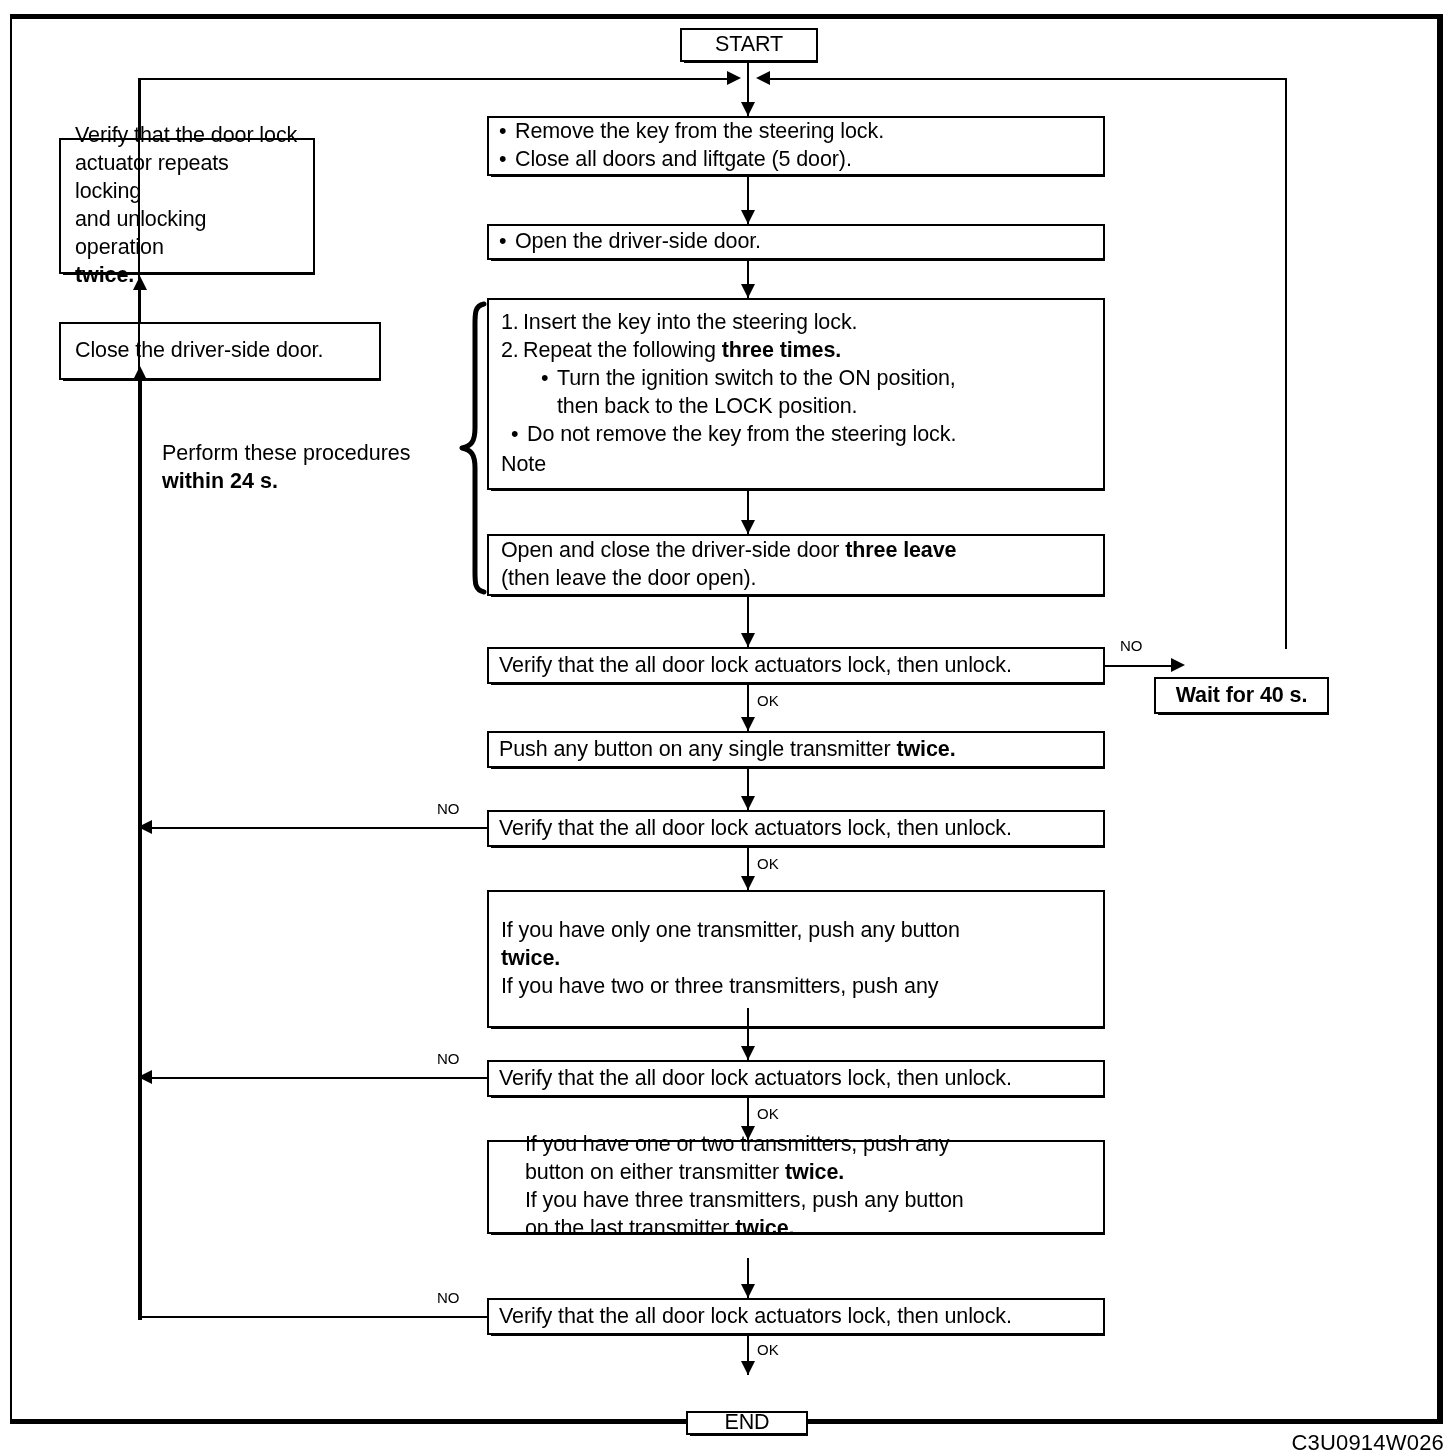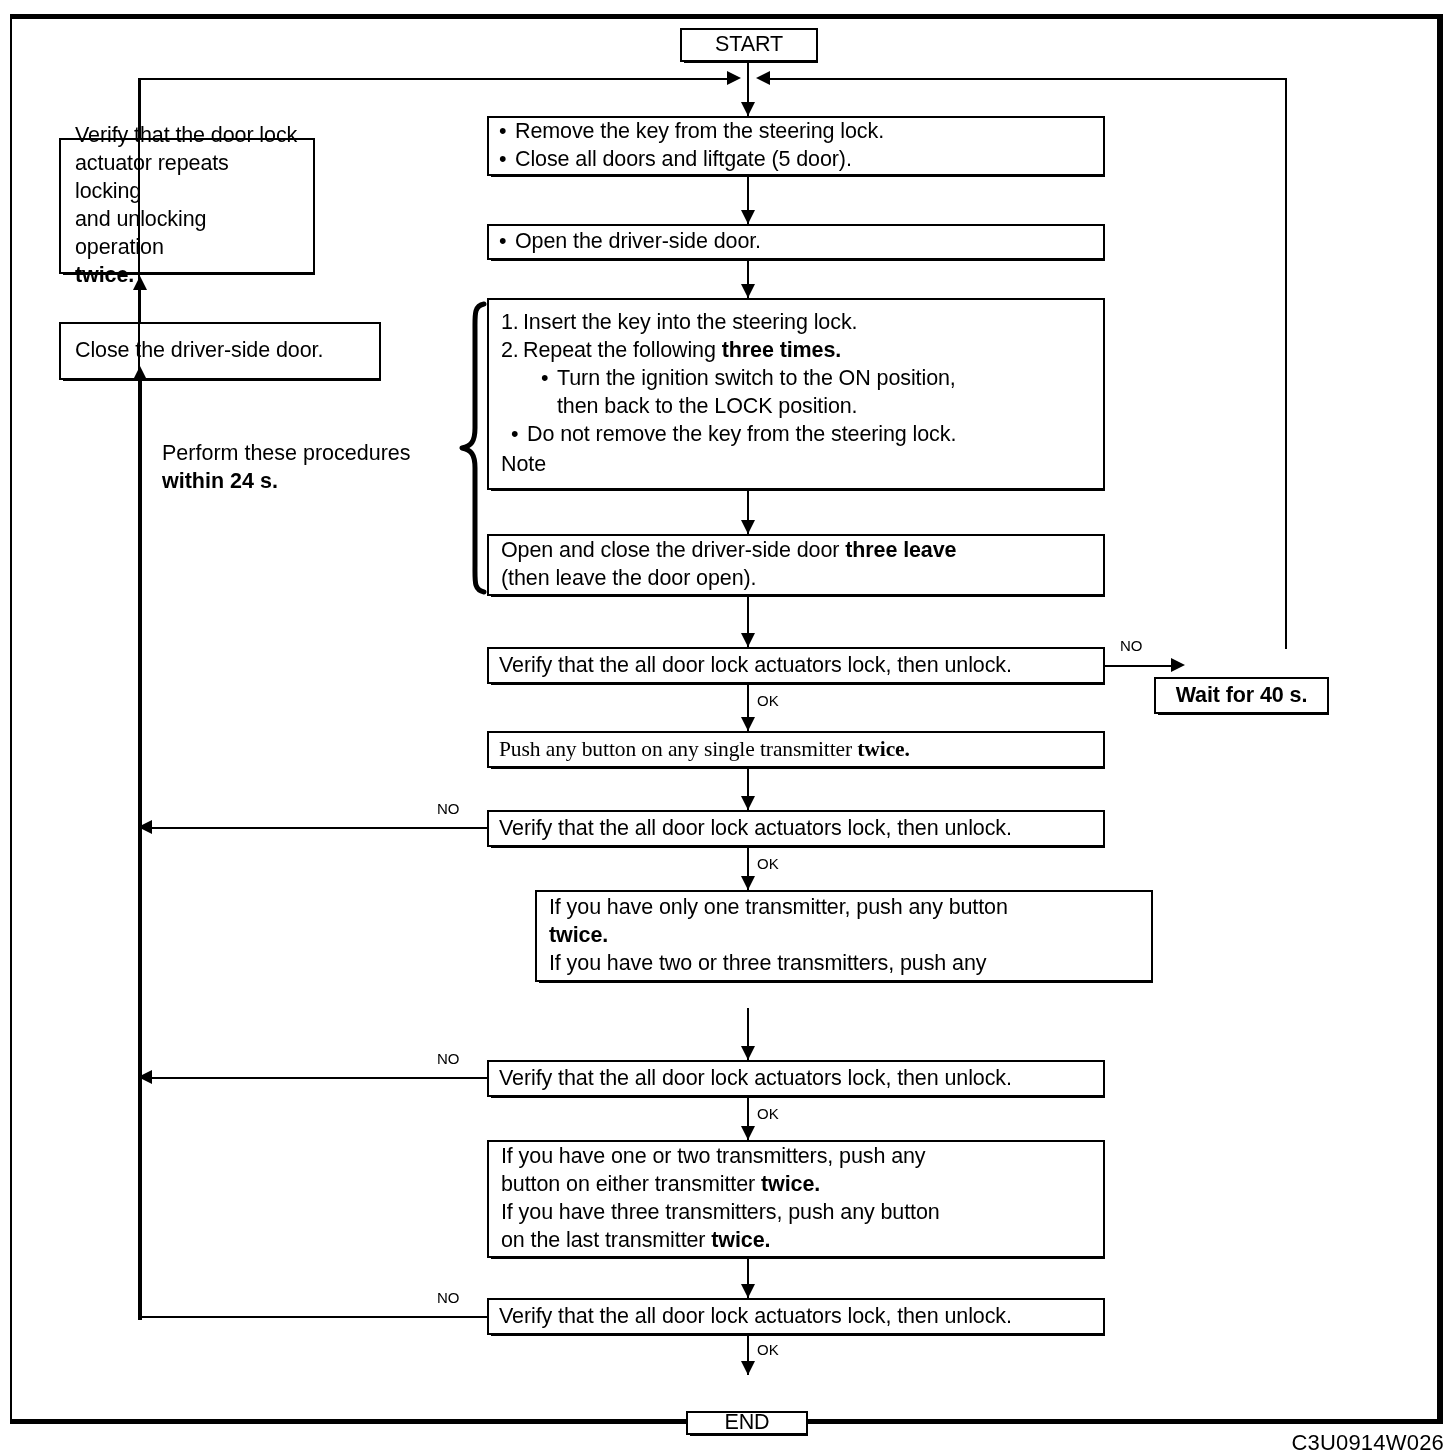--- a/index.html
+++ b/index.html
@@ -189,47 +189,47 @@
   <div class="node" style="left:487px; top:647px; width:618px; height:37px;">
     <div class="inner" style="padding:0 10px;">
       <span>Verify that the all door lock actuators lock, then unlock.</span>
     </div>
   </div>
 
   <div class="node center-text" style="left:1154px; top:647px; width:175px; height:37px;margin-top:30px;">
     <div class="inner b">Wait for 40 s.</div>
   </div>
 
-  <div class="node" style="left:487px; top:731px; width:618px; height:37px;font-family:Liberation Serif, serif;">
+  <div class="node" style="left:487px; top:731px; width:618px; height:37px;">
     <div class="inner" style="padding:0 10px;">
       <span>Push any button on any single transmitter </span><b>twice.</b>
     </div>
   </div>
 
   <div class="node" style="left:487px; top:810px; width:618px; height:37px;">
     <div class="inner" style="padding:0 10px;">
       <span>Verify that the all door lock actuators lock, then unlock.</span>
     </div>
   </div>
 
-  <div class="node" style="left:487px; top:890px; width:618px; height:92px;margin-left:48px;">
+  <div class="node" style="left:487px; top:890px; width:618px; height:138px;">
     <div class="inner" style="padding:0 12px;">
       <div><span>If you have only one transmitter, push any button</span></div>
       <div><b>twice.</b></div>
       <div><span>If you have two or three transmitters, push any</span></div>
     </div>
   </div>
 
   <div class="node" style="left:487px; top:1060px; width:618px; height:37px;">
     <div class="inner" style="padding:0 10px;">
       <span>Verify that the all door lock actuators lock, then unlock.</span>
     </div>
   </div>
 
-  <div class="node" style="left:487px; top:1140px; width:618px; height:118px;">
+  <div class="node" style="left:487px; top:1140px; width:618px; height:94px;padding-left:24px;">
     <div class="inner" style="padding:0 12px;">
       <div><span>If you have one or two transmitters, push any</span></div>
       <div><span>button on either transmitter </span><b>twice.</b></div>
       <div><span>If you have three transmitters, push any button</span></div>
       <div><span>on the last transmitter </span><b>twice.</b></div>
     </div>
   </div>
 
   <div class="node" style="left:487px; top:1298px; width:618px; height:37px;">
     <div class="inner" style="padding:0 10px;">

